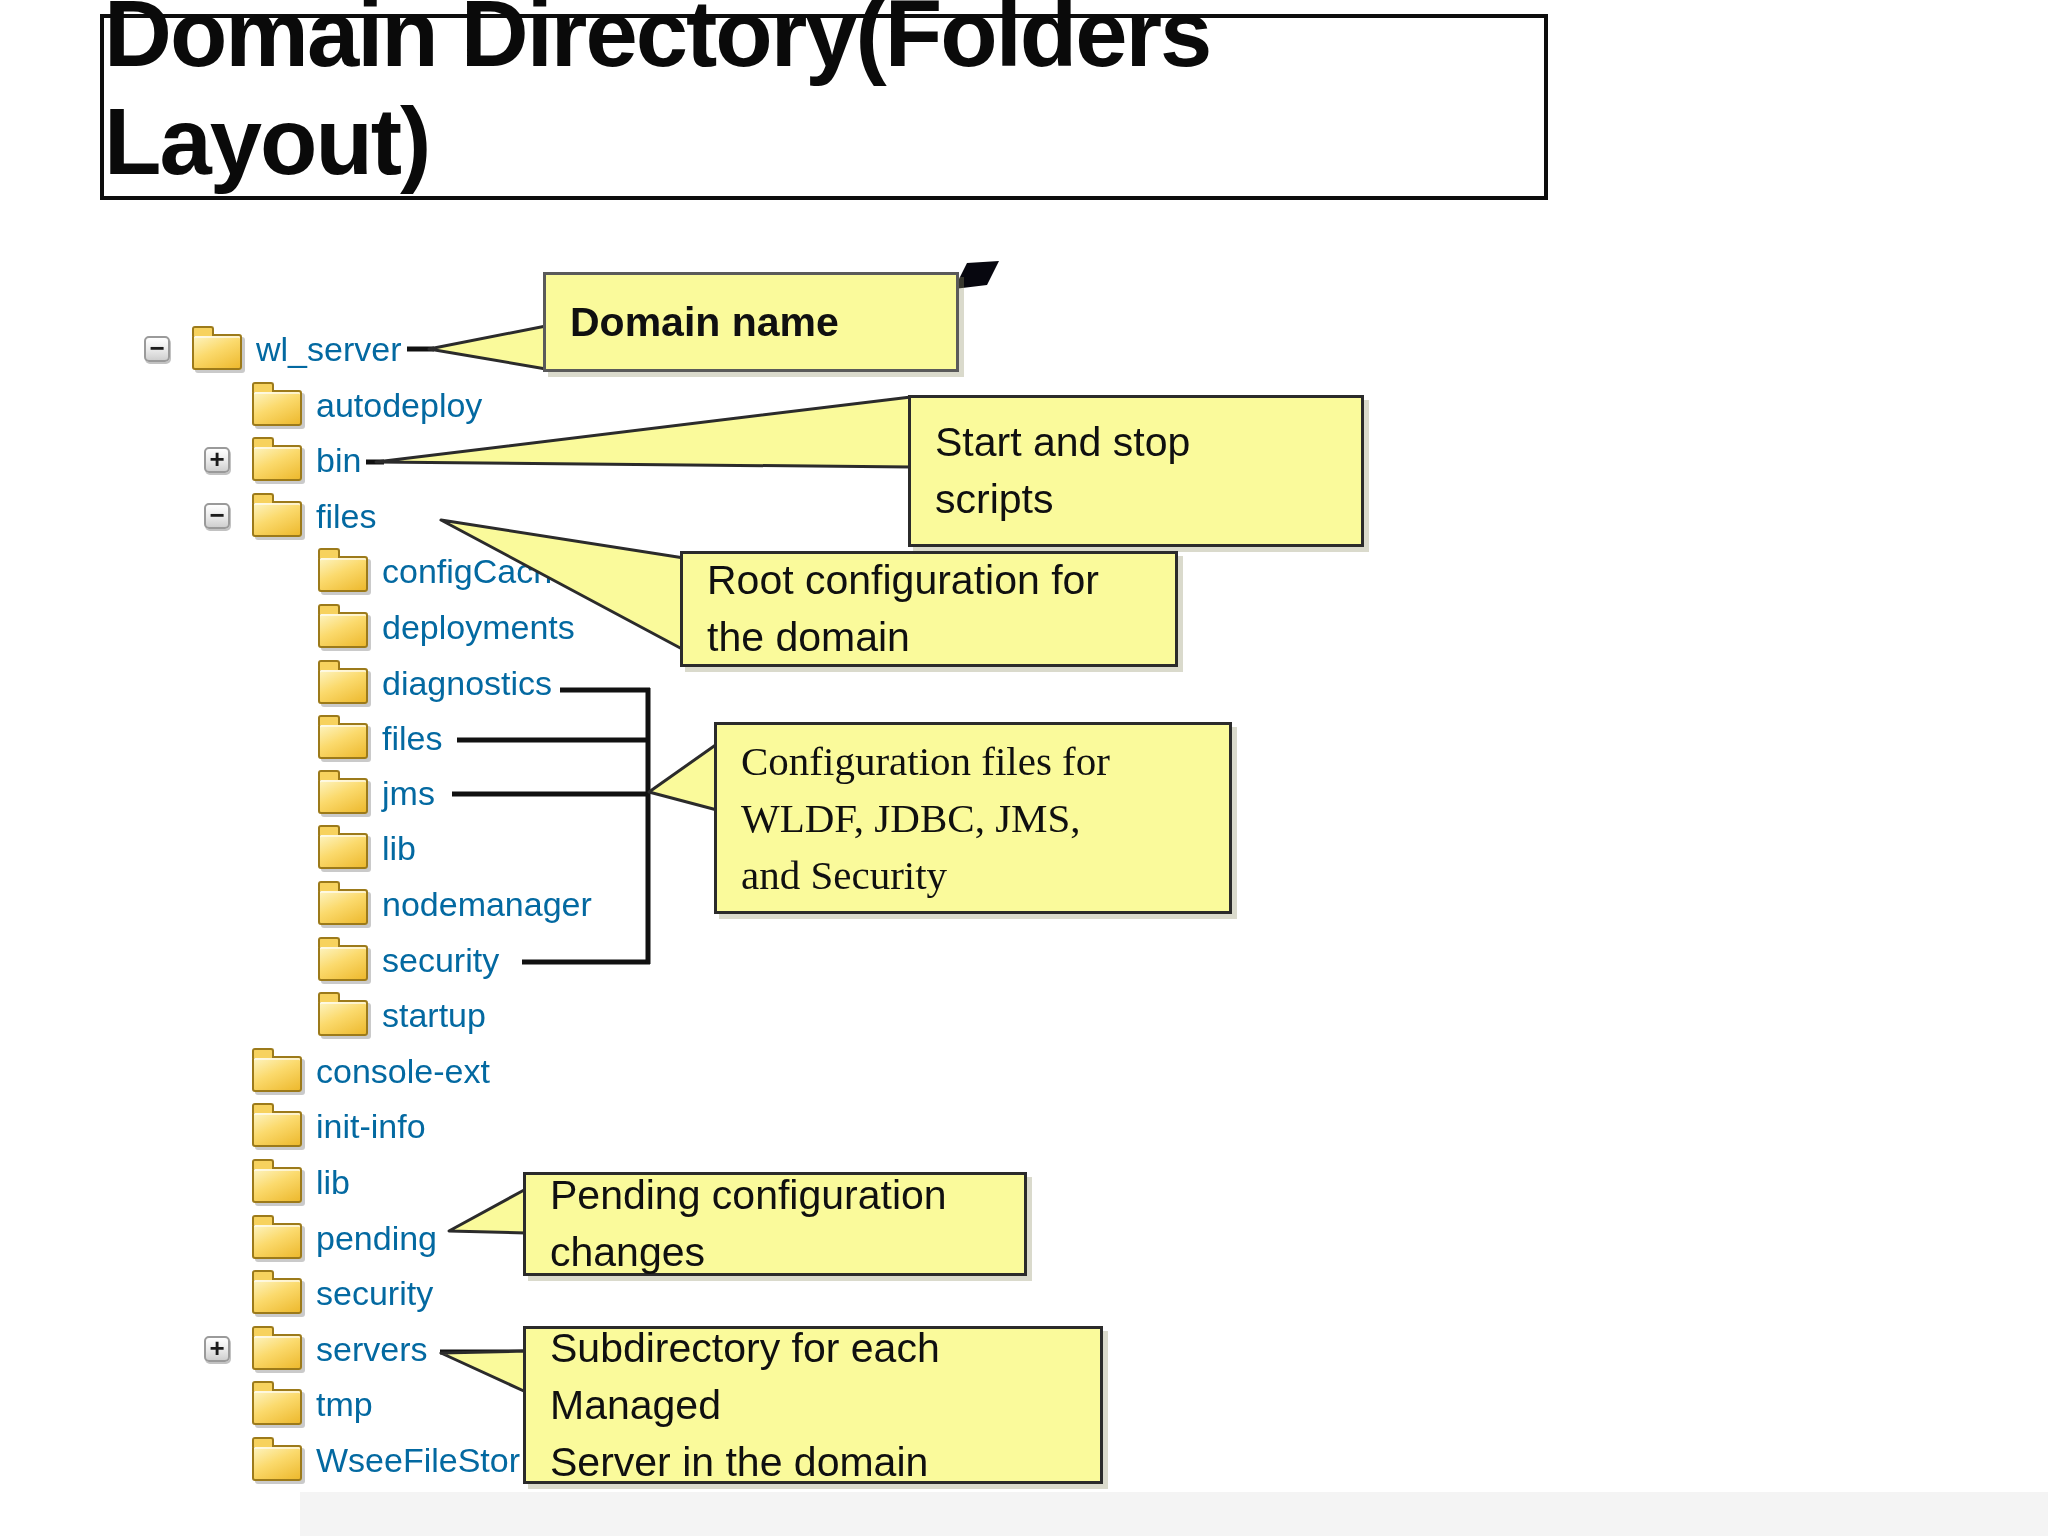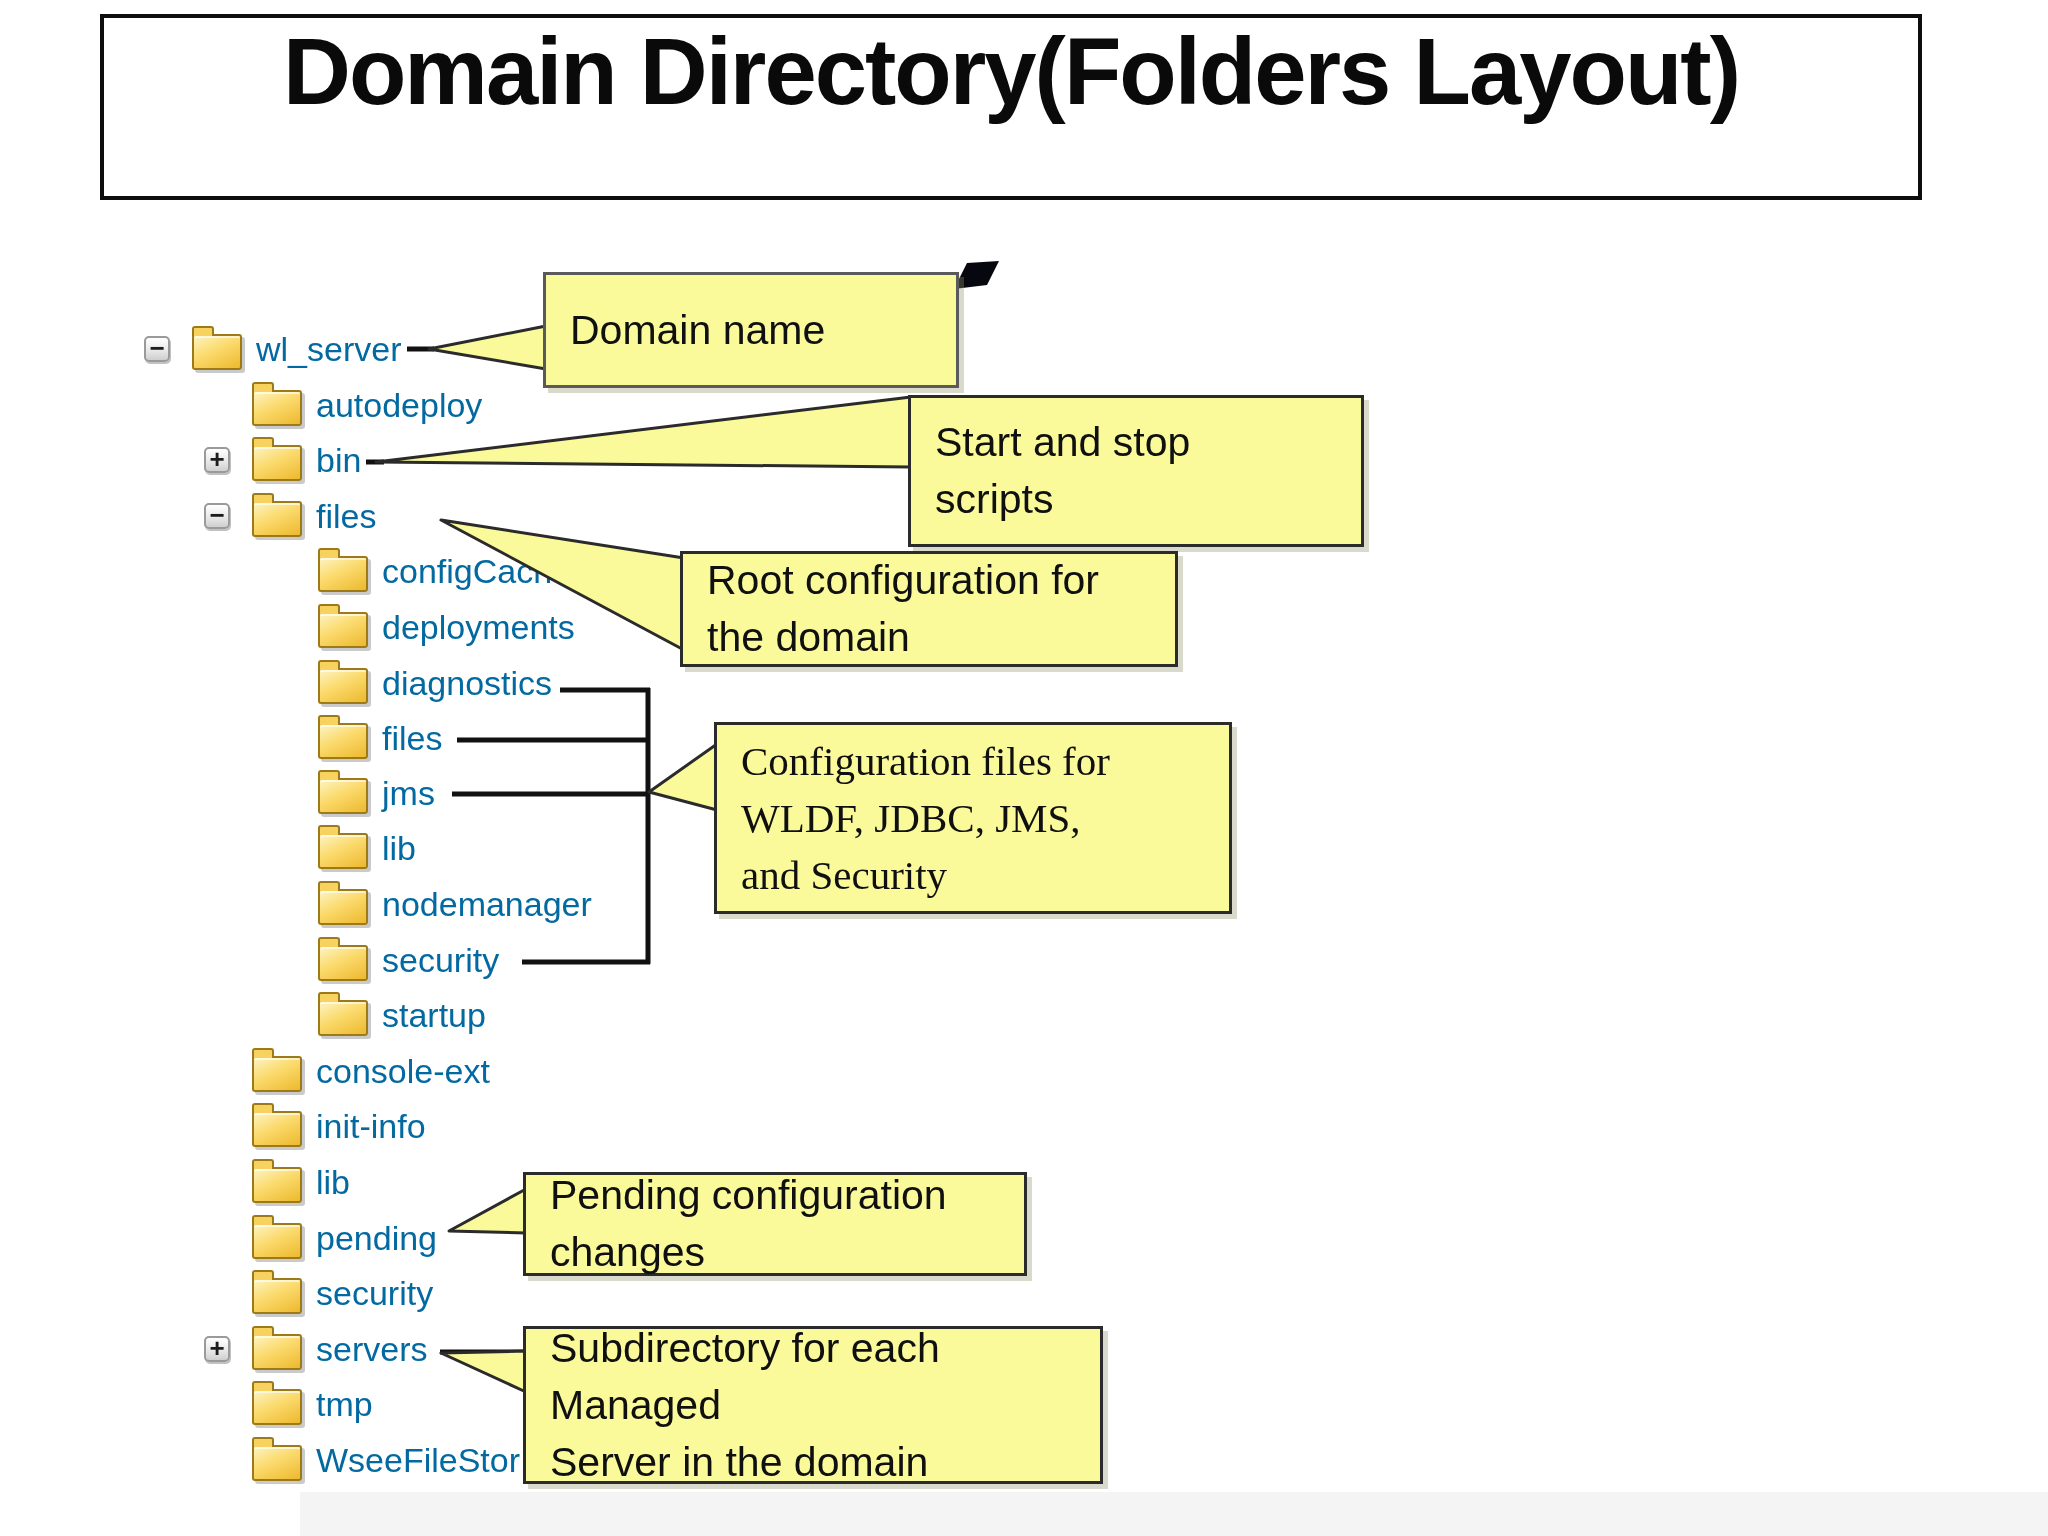--- a/index.html
+++ b/index.html
@@ -3,23 +3,23 @@
 <meta charset="utf-8">
 <style>
   html,body{margin:0;padding:0;}
   body{
     width:2048px;height:1536px;position:relative;overflow:hidden;
     background:#ffffff;
     font-family:"Liberation Sans", sans-serif;
   }
   
   .title-box{
-    position:absolute;left:100px;top:14px;width:1822px;height:186px;
+    position:absolute;left:100px;top:14px;width:1448px;height:186px;
     box-sizing:border-box;border:4px solid #0d0d0d;background:#ffffff;
-    display:flex;align-items:flex-start;justify-content:center;
+    display:flex;align-items:flex-end;justify-content:center;
   }
   .title-box h1{
     margin:0;font-size:94px;font-weight:700;color:#0a0a0a;letter-spacing:-2px;
     font-family:"Liberation Sans", sans-serif;
   }
   
   .tree{position:absolute;left:0;top:0;width:100%;height:100%;z-index:10;}
   .row{position:absolute;height:44px;display:flex;align-items:center;}
   .lvl0{left:192px}.lvl1{left:252px}.lvl2{left:318px}
   .expand{
@@ -46,21 +46,21 @@
   
   .overlay{position:absolute;left:0;top:0;z-index:20;}
   
   .callout{
     position:absolute;box-sizing:border-box;z-index:30;
     background:#fafa9b;border:3px solid #2b2b2b;color:#101010;
     font-size:41px;line-height:57px;padding:8px 24px;white-space:pre-line;
     display:flex;flex-direction:column;justify-content:center;
     box-shadow:5px 5px 0 rgba(150,150,110,.35);
   }
-  .co-domain{left:543px;top:272px;width:416px;height:116px;border-color:#5a5a5a;}
+  .co-domain{left:543px;top:272px;width:416px;height:100px;border-color:#5a5a5a;font-weight:bold;}
   .co-startstop{left:908px;top:395px;width:456px;height:152px;}
   .co-root{left:680px;top:551px;width:498px;height:116px;}
   .co-configfiles{left:714px;top:722px;width:518px;height:192px;font-family:Liberation Serif, serif;}
   .co-pending{left:523px;top:1172px;width:504px;height:104px;}
   .co-servers{left:523px;top:1326px;width:580px;height:158px;}
   
   .bottom-strip{position:absolute;left:300px;top:1492px;width:1748px;height:44px;background:#f4f4f4;z-index:1;}
 </style>
 </head>
 <body>

